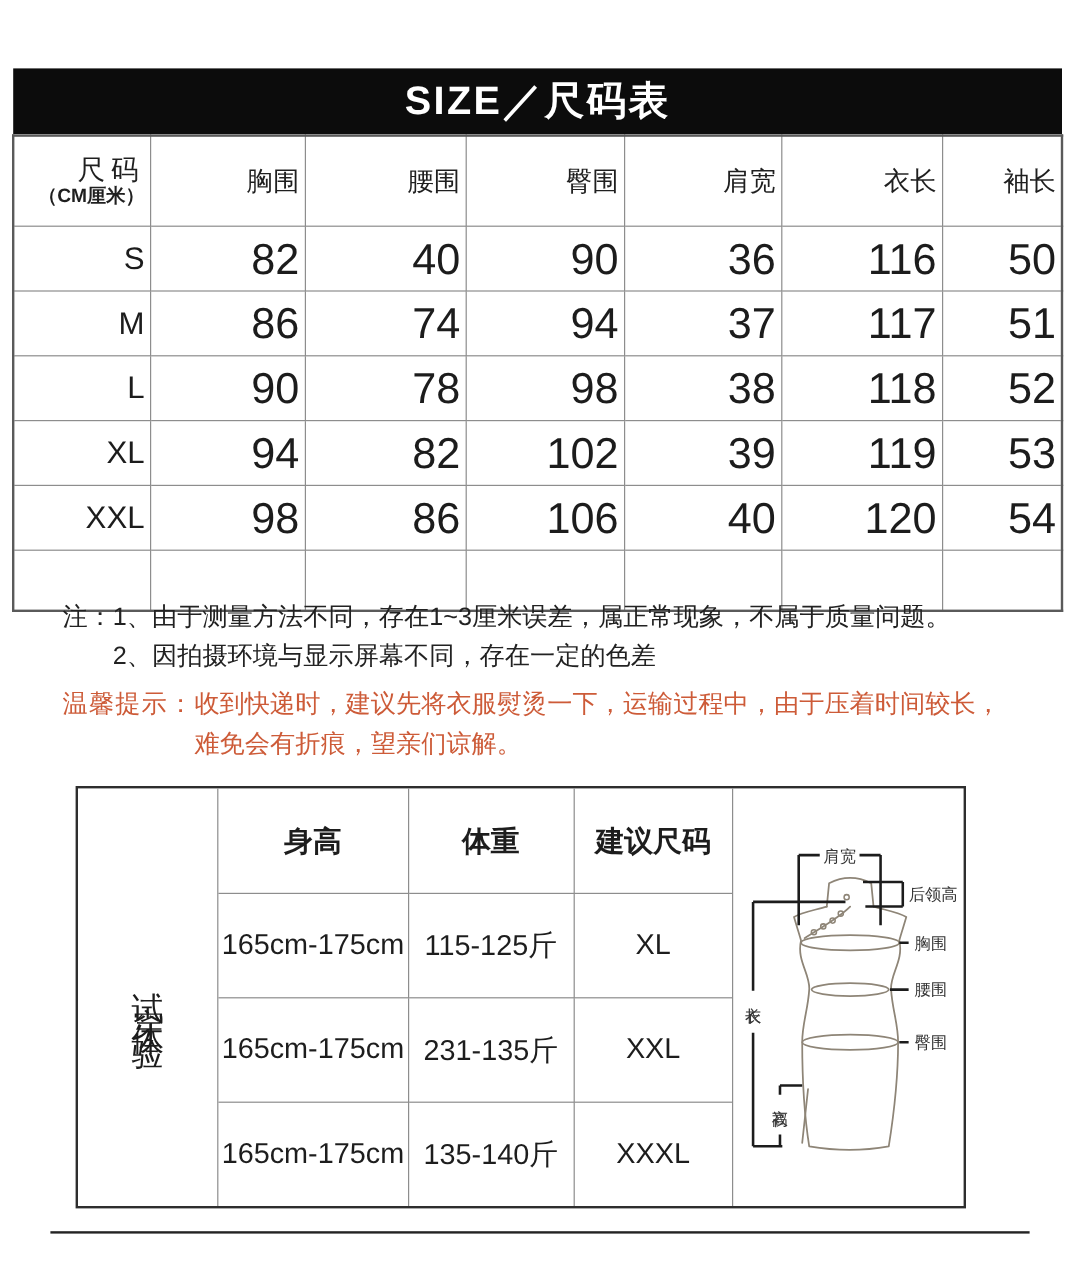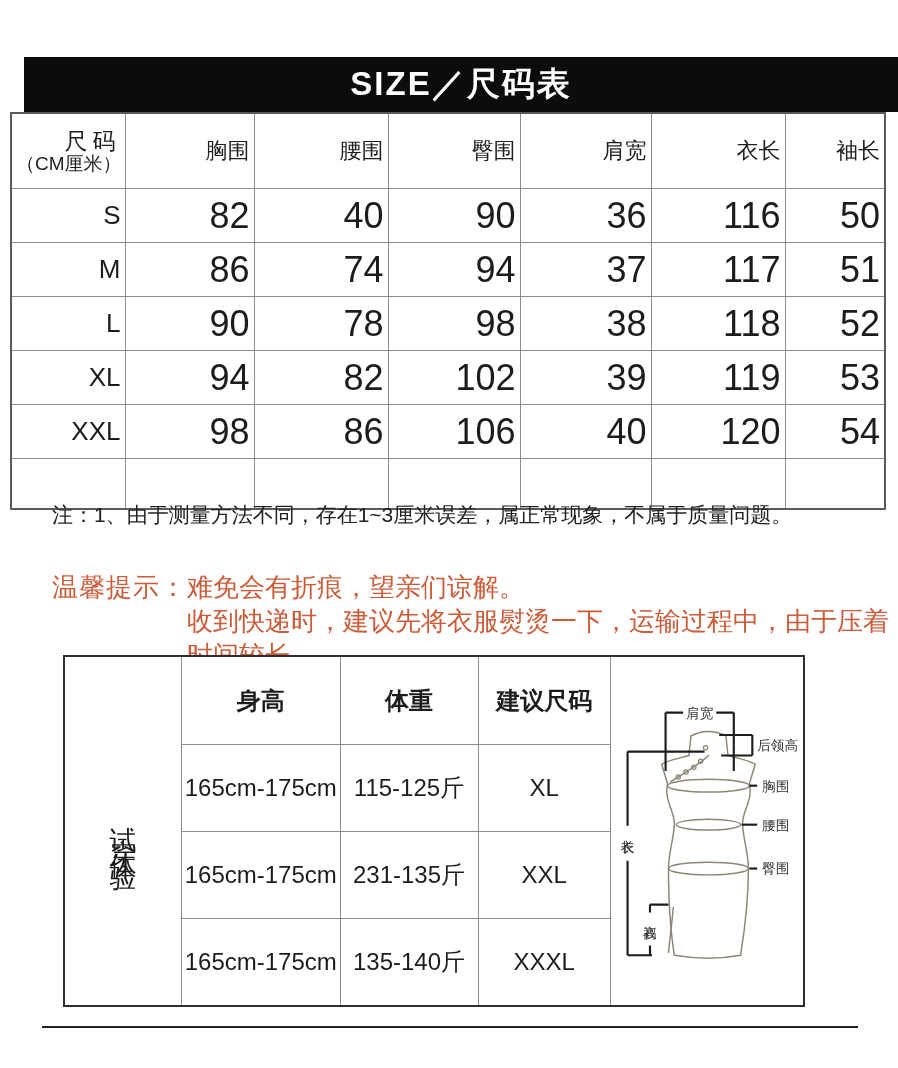--- a/index.html
+++ b/index.html
@@ -3,44 +3,44 @@
 <meta charset="utf-8">
 <style>
   html,body{margin:0;padding:0;}
   body{
     width:898px;height:1068px;position:relative;overflow:hidden;
     background:#ffffff;color:#1f1f1f;
     font-family:"Liberation Sans","DejaVu Sans",sans-serif;
   }
   
   .title-bar{
-    position:absolute;left:24px;top:57px;width:874px;height:55px;
+    position:absolute;left:11px;top:57px;width:874px;height:55px;
     background:#0c0c0c;display:flex;align-items:center;justify-content:center;
   }
   .title-bar .title{color:#ffffff;font-size:33px;font-weight:600;letter-spacing:2px;}
   
   .size-table{
     position:absolute;left:10px;top:112px;width:874px;
     border-collapse:collapse;table-layout:fixed;background:#fff;
   }
   .size-table th,.size-table td{
     border:1px solid #8d8d8d;text-align:right;vertical-align:middle;
     padding:4px;overflow:hidden;white-space:nowrap;
   }
   .size-table{border:2px solid #5a5a5a;}
   .size-table th{font-weight:400;font-size:22px;height:66px;}
   .size-table td{font-size:36px;height:45px;color:#1c1c1c;}
   .size-table td.size-col{font-size:26px;}
   .size-table tr.empty-row td{height:41px;}
   .size-head-l1{font-size:23px;letter-spacing:5px;line-height:26px;}
-  .size-head-l2{font-size:19px;letter-spacing:0;line-height:20px;}
+  .size-head-l2{font-size:16px;letter-spacing:0;line-height:20px;font-weight:bold;}
   
   .notes{position:absolute;left:52px;top:499px;display:flex;font-size:21px;line-height:32px;color:#222;}
   .notes .prefix{flex:none;}
-  .warm-tip{position:absolute;left:52px;top:570px;display:flex;font-size:26px;line-height:34px;color:#cd5b38;}
+  .warm-tip{position:absolute;left:52px;top:570px;display:flex;font-size:21px;line-height:34px;color:#cd5b38;}
   .warm-tip .prefix{flex:none;letter-spacing:1px;}
   
   .fit-wrap{
     position:absolute;left:63px;top:655px;width:742px;height:352px;
     border:2.5px solid #2e2e2e;display:flex;background:#fff;box-sizing:border-box;
   }
   .fit-side{
     width:116px;flex:none;border-right:1px solid #8d8d8d;
     display:flex;align-items:center;justify-content:center;
   }
@@ -154,28 +154,29 @@
     <td></td>
     <td></td>
   </tr>
 </tbody>
   </table>
 
 <div class="notes">
   <span class="prefix">注：</span>
   <div class="lines">
     <div>1、由于测量方法不同，存在1~3厘米误差，属正常现象，不属于质量问题。</div>
+    <div>2、因拍摄环境与显示屏幕不同，存在一定的色差</div>
   </div>
 </div>
 
 <div class="warm-tip">
   <span class="prefix">温馨提示：</span>
   <div class="lines">
+    <div>收到快递时，建议先将衣服熨烫一下，运输过程中，由于压着时间较长，</div>
     <div>难免会有折痕，望亲们谅解。</div>
-    <div>收到快递时，建议先将衣服熨烫一下，运输过程中，由于压着时间较长，</div>
   </div>
 </div>
 
 <div class="fit-wrap">
   <div class="fit-side">
     <div class="v-text">试穿体验</div>
   </div>
   <table class="fit-table">
     <colgroup>
         <col style="width:158px">

